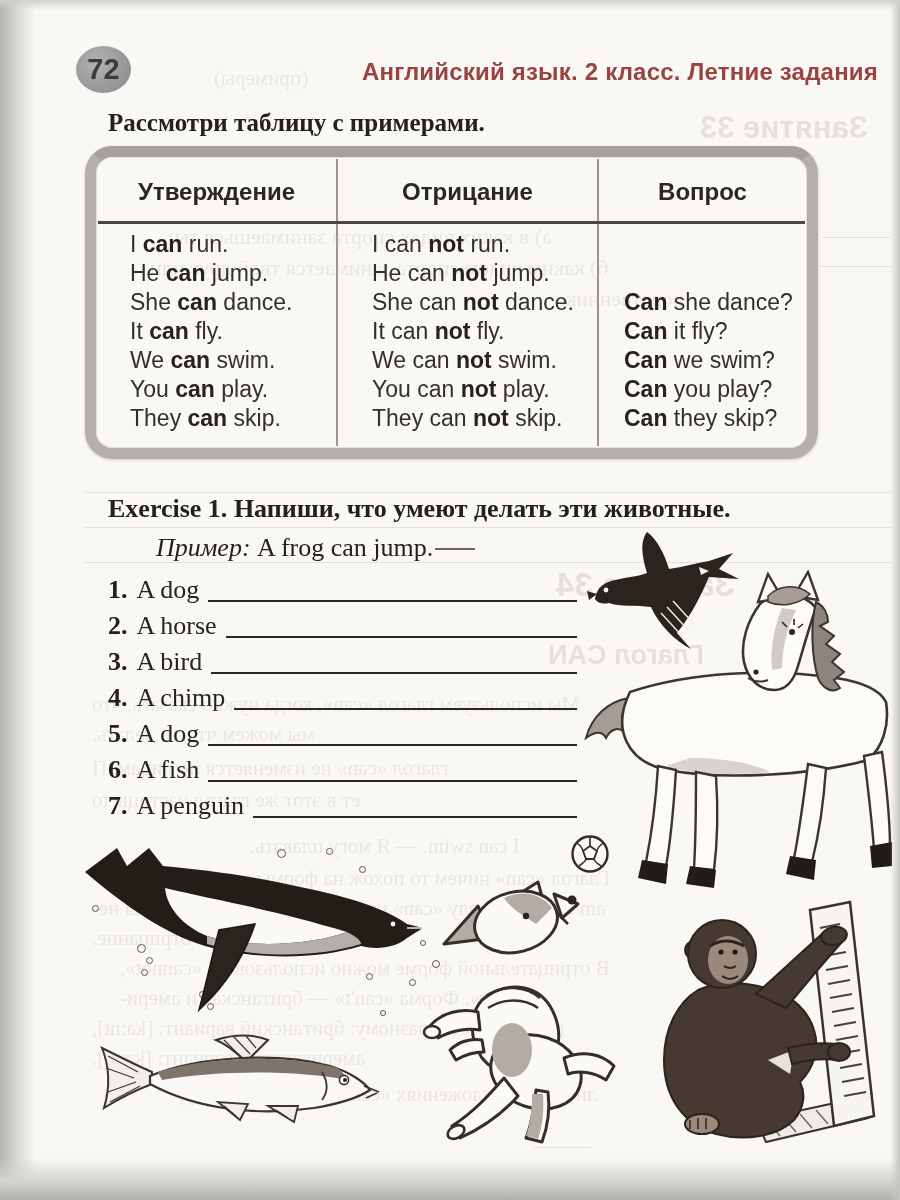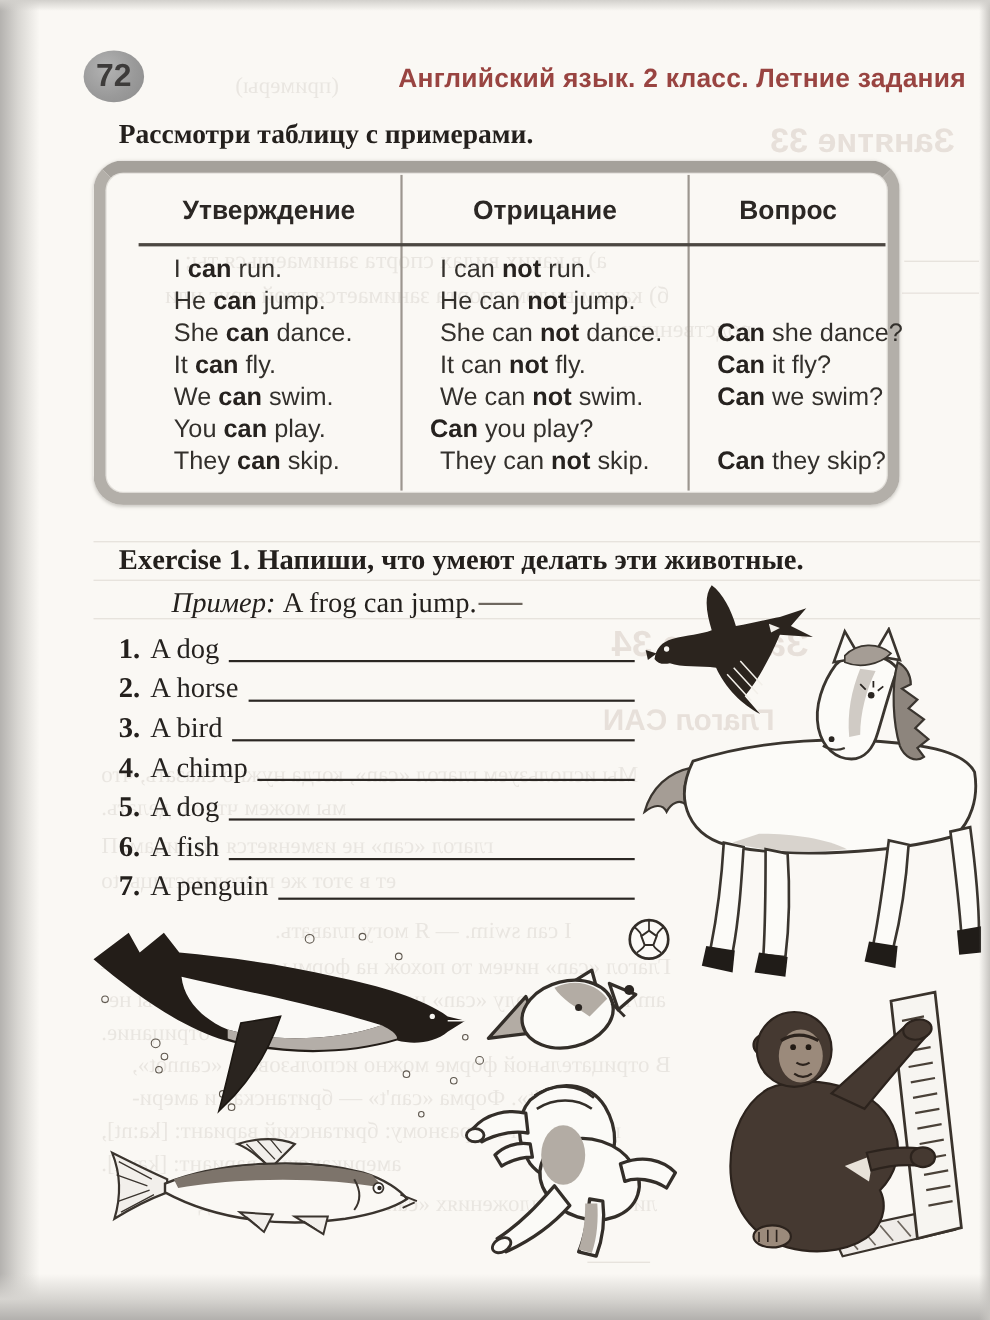--- a/index.html
+++ b/index.html
@@ -50,21 +50,21 @@
     left:108px;top:109px;font-weight:bold;font-size:25px;color:#24201d;z-index:2;
   }
 
   
   .table-card{
     left:85px;top:146px;width:733px;height:313px;box-sizing:border-box;
     border:11px solid #b3afa9;border-top-color:#a5a19b;border-radius:27px;
     background:transparent;z-index:2;
     box-shadow:0 1px 3px rgba(80,75,68,.25), inset 0 0 0 1px #e3e0db;
   }
-  .table-inner{position:absolute;left:0;top:0;right:0;bottom:0;margin-left:28px;}
+  .table-inner{position:absolute;left:0;top:0;right:0;bottom:0;}
   .t-sep{position:absolute;top:2px;bottom:2px;width:2px;background:#9c968f;}
   .t-sep.s1{left:240px;} .t-sep.s2{left:501px;}
   .t-headrule{position:absolute;left:2px;right:2px;top:64px;height:3px;background:#4c4742;}
   .t-headrow{position:absolute;left:0;right:0;top:21px;display:grid;
     grid-template-columns:241px 261px auto;}
   .t-head{
     text-align:center;font-family:"Liberation Sans","DejaVu Sans",sans-serif;
     font-weight:bold;font-size:24px;color:#2b2724;
   }
   .t-body{position:absolute;left:0;right:0;top:73px;}
@@ -186,20 +186,21 @@
   </div>
 
   <div class="t-row">
     <div class="t-cell c1"><span class="seg-pre">We </span><b class="seg-bold">can</b><span class="seg-post"> swim.</span></div>
     <div class="t-cell c2"><span class="seg-pre">We can </span><b class="seg-bold">not</b><span class="seg-post"> swim.</span></div>
     <div class="t-cell c3"><span class="seg-pre"></span><b class="seg-bold">Can</b><span class="seg-post"> we swim?</span></div>
   </div>
 
   <div class="t-row">
     <div class="t-cell c1"><span class="seg-pre">You </span><b class="seg-bold">can</b><span class="seg-post"> play.</span></div>
+    <div class="t-cell c2"><span class="seg-pre">You can </span><b class="seg-bold">not</b><span class="seg-post"> play.</span></div>
     <div class="t-cell c3"><span class="seg-pre"></span><b class="seg-bold">Can</b><span class="seg-post"> you play?</span></div>
   </div>
 
   <div class="t-row">
     <div class="t-cell c1"><span class="seg-pre">They </span><b class="seg-bold">can</b><span class="seg-post"> skip.</span></div>
     <div class="t-cell c2"><span class="seg-pre">They can </span><b class="seg-bold">not</b><span class="seg-post"> skip.</span></div>
     <div class="t-cell c3"><span class="seg-pre"></span><b class="seg-bold">Can</b><span class="seg-post"> they skip?</span></div>
   </div>
 </div>
   </div>

